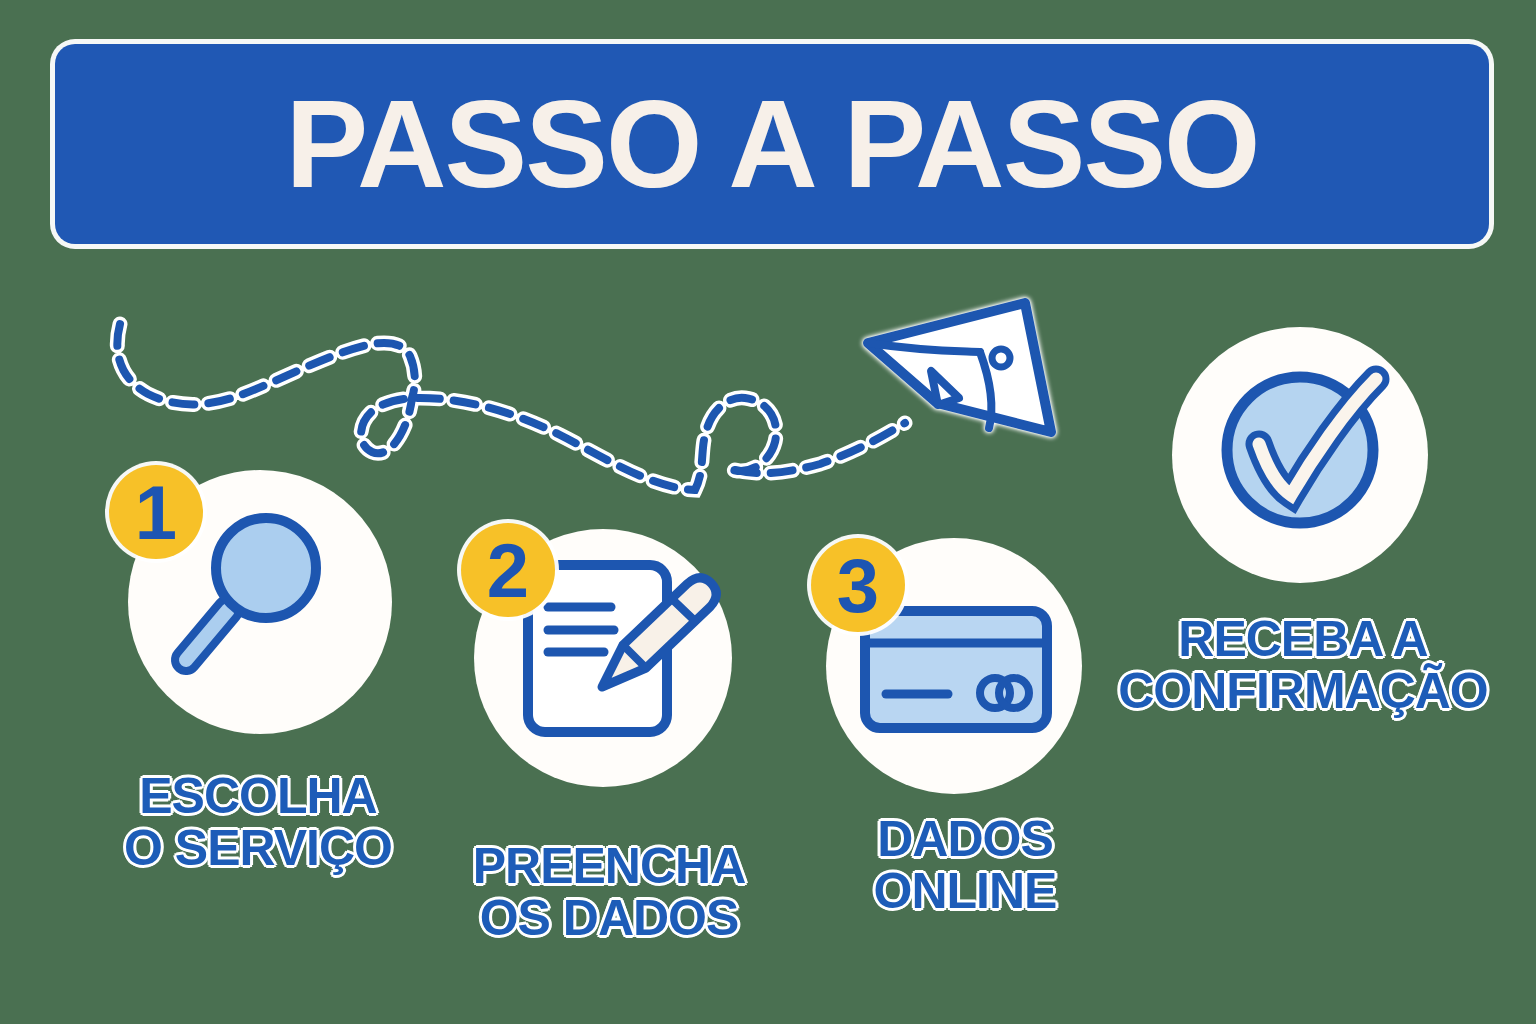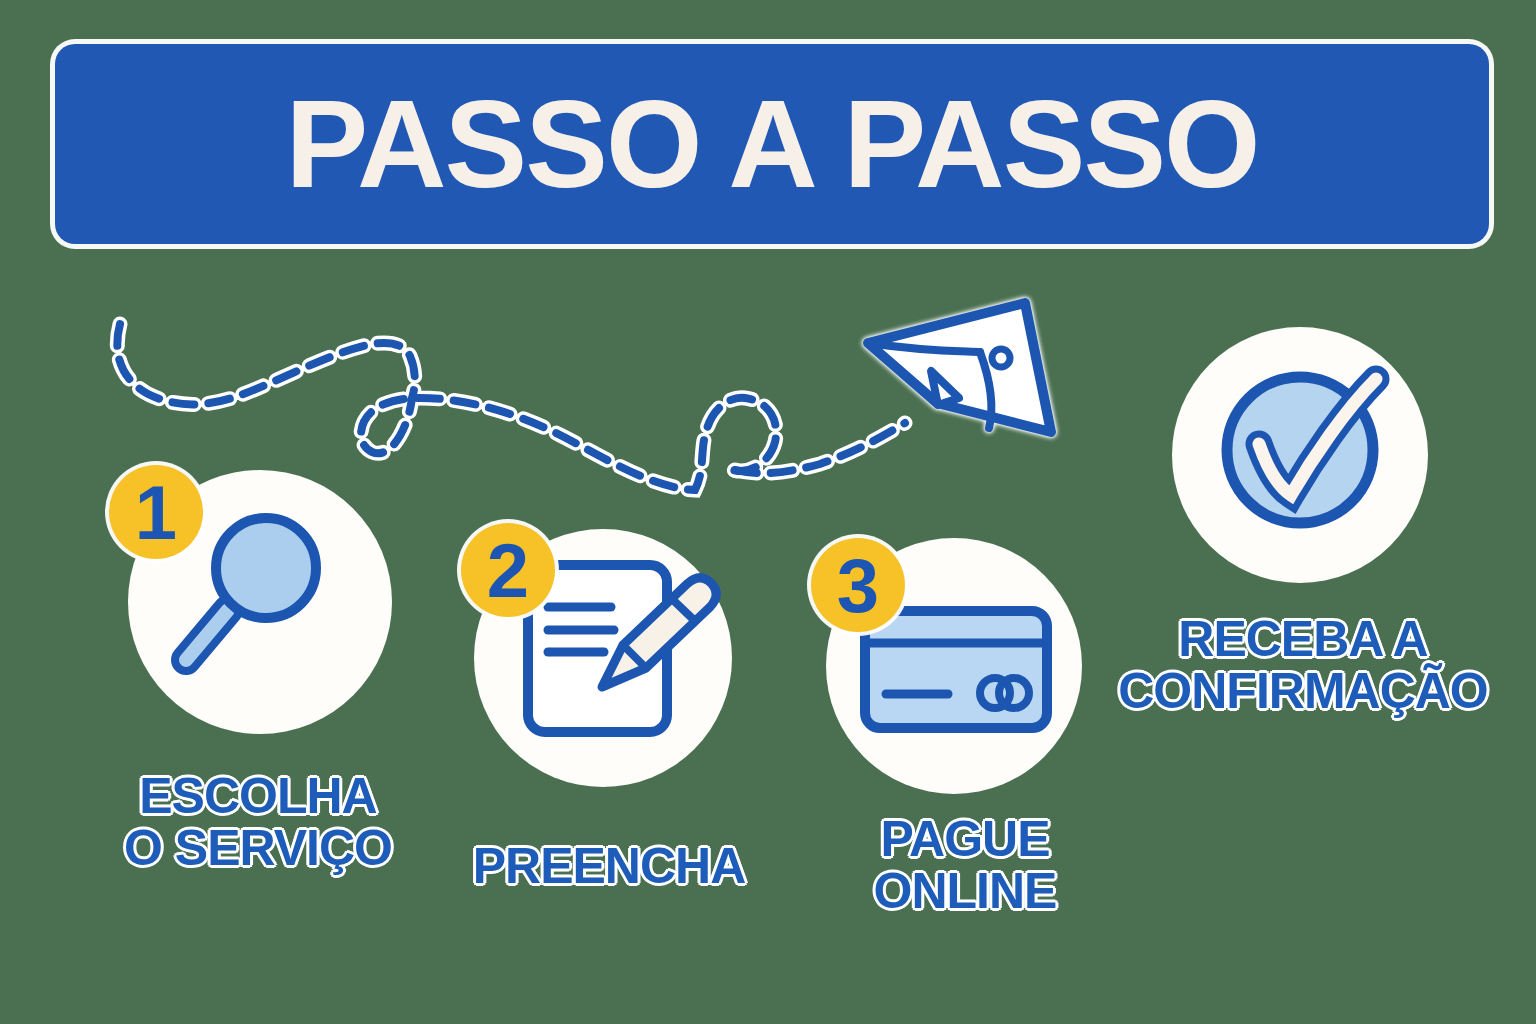--- a/index.html
+++ b/index.html
@@ -122,23 +122,24 @@
   <div class="badge b3">
     <span>3</span>
   </div>
 
   <div class="step-label l1">
     <div>ESCOLHA</div>
     <div>O SERVIÇO</div>
   </div>
   <div class="step-label l2">
     <div>PREENCHA</div>
+    <div>OS DADOS</div>
   </div>
   <div class="step-label l3">
-    <div>PAGUE</div>
+    <div>DADOS</div>
     <div>ONLINE</div>
   </div>
   <div class="step-label l4">
     <div>RECEBA A</div>
     <div>CONFIRMAÇÃO</div>
   </div>
 
 </div>
 
 </body></html>

